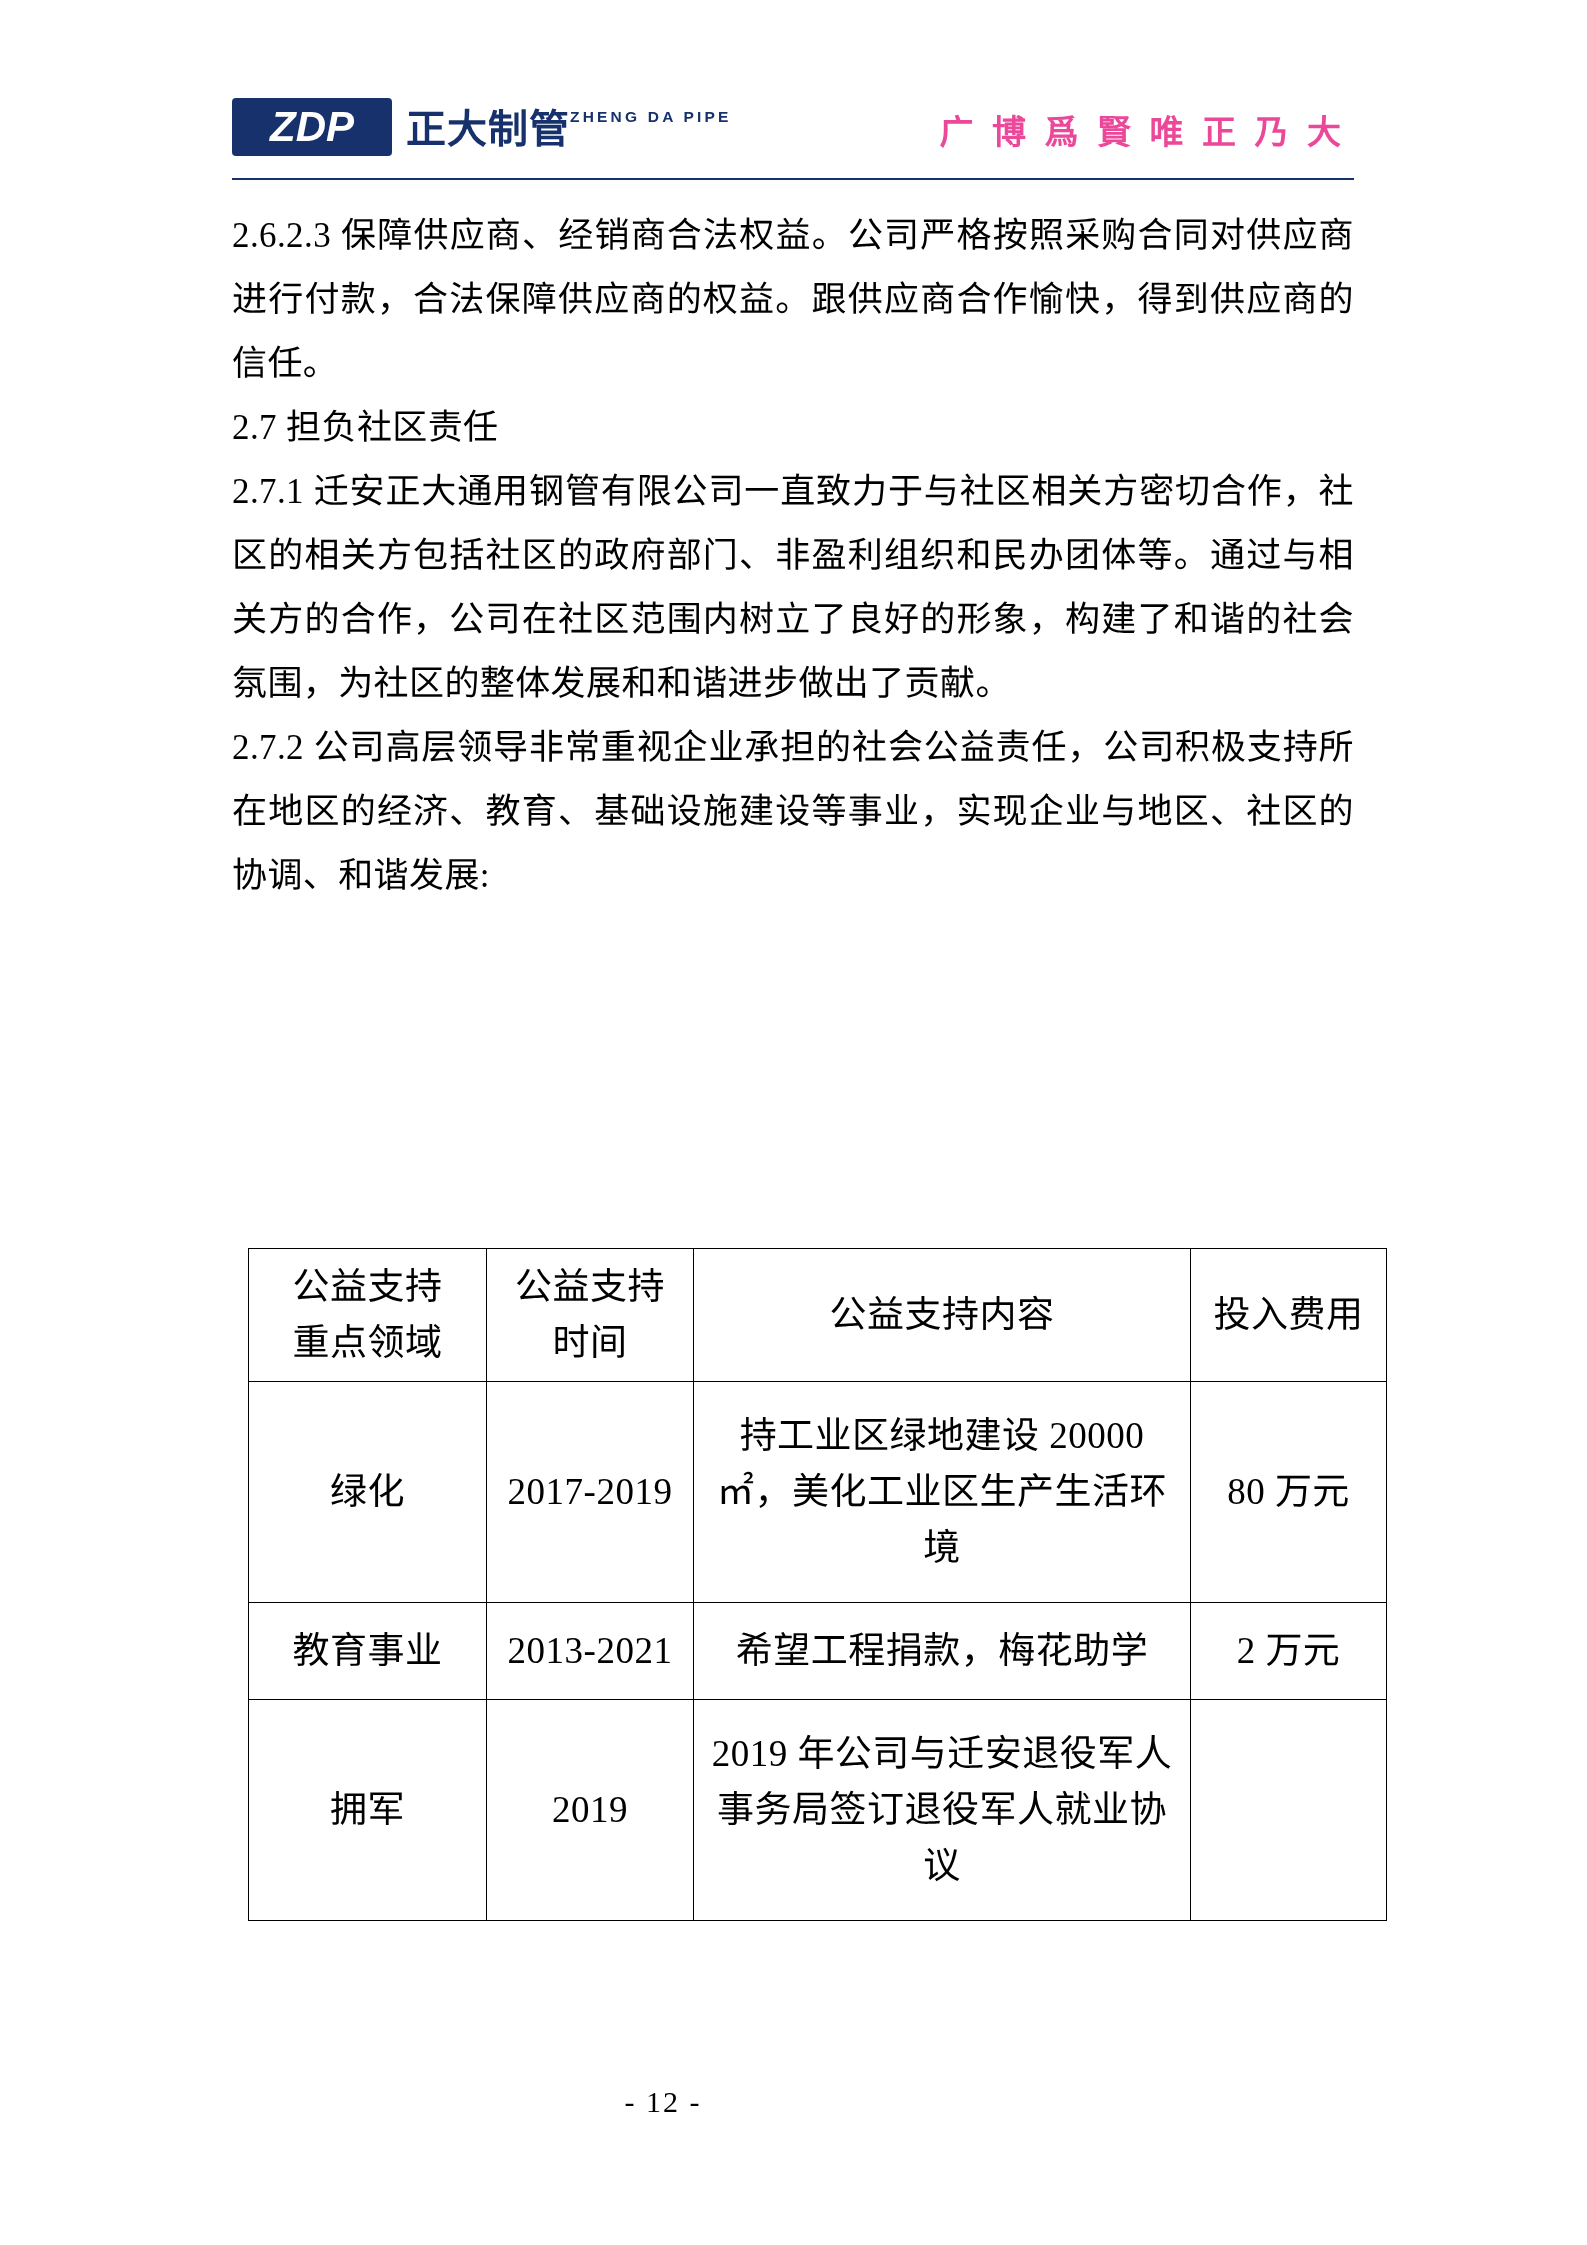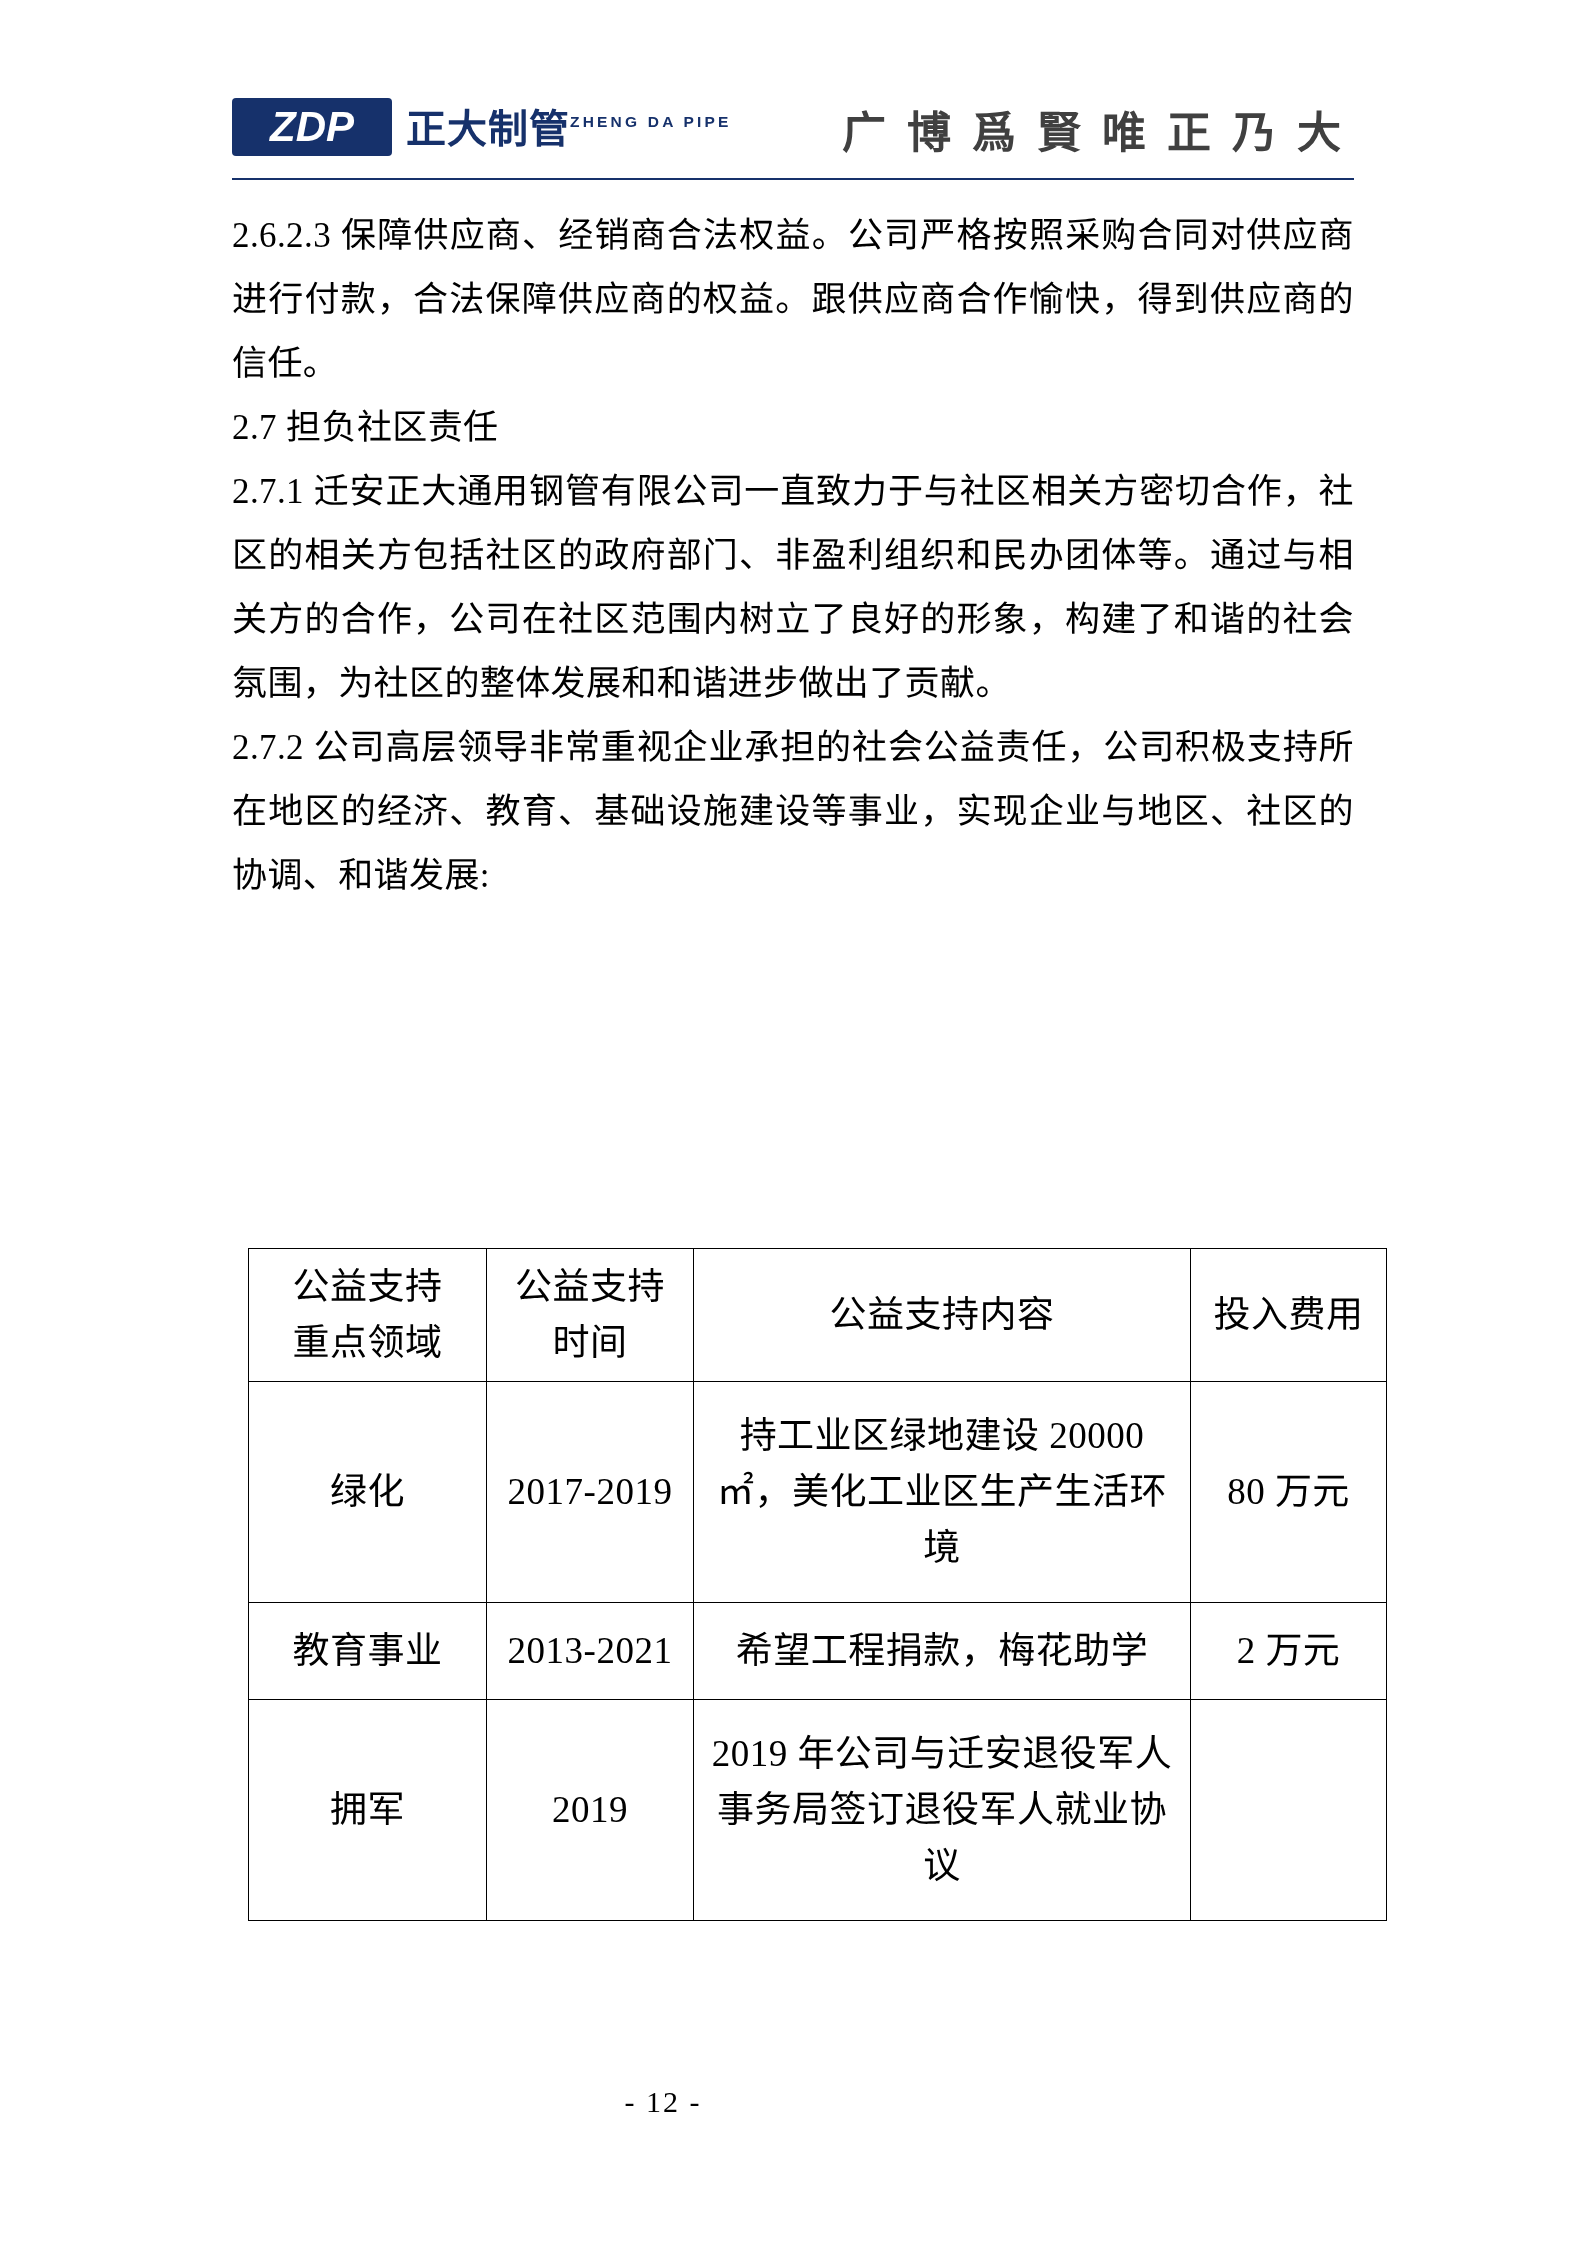--- a/index.html
+++ b/index.html
@@ -54,27 +54,26 @@
     font-size: 40px;
     color: #16316b;
     letter-spacing: 1px;
   }
   .logo-en {
     font-family: "Liberation Sans", sans-serif;
     font-weight: bold;
     font-size: 15.5px;
     color: #16316b;
     letter-spacing: 3.2px;
-    margin-top: 5px;
   }
   .slogan {
     font-family: "Liberation Serif", serif;
-    font-size: 44px;
+    font-size: 34px;
     font-weight: bold;
-    color: #404040;
+    color: #ec4899;
     letter-spacing: 5px;
     white-space: nowrap;
     padding-right: 6px;
   }
   .header-rule {
     position: absolute;
     left: 232px;
     top: 178px;
     width: 1122px;
     height: 0;

